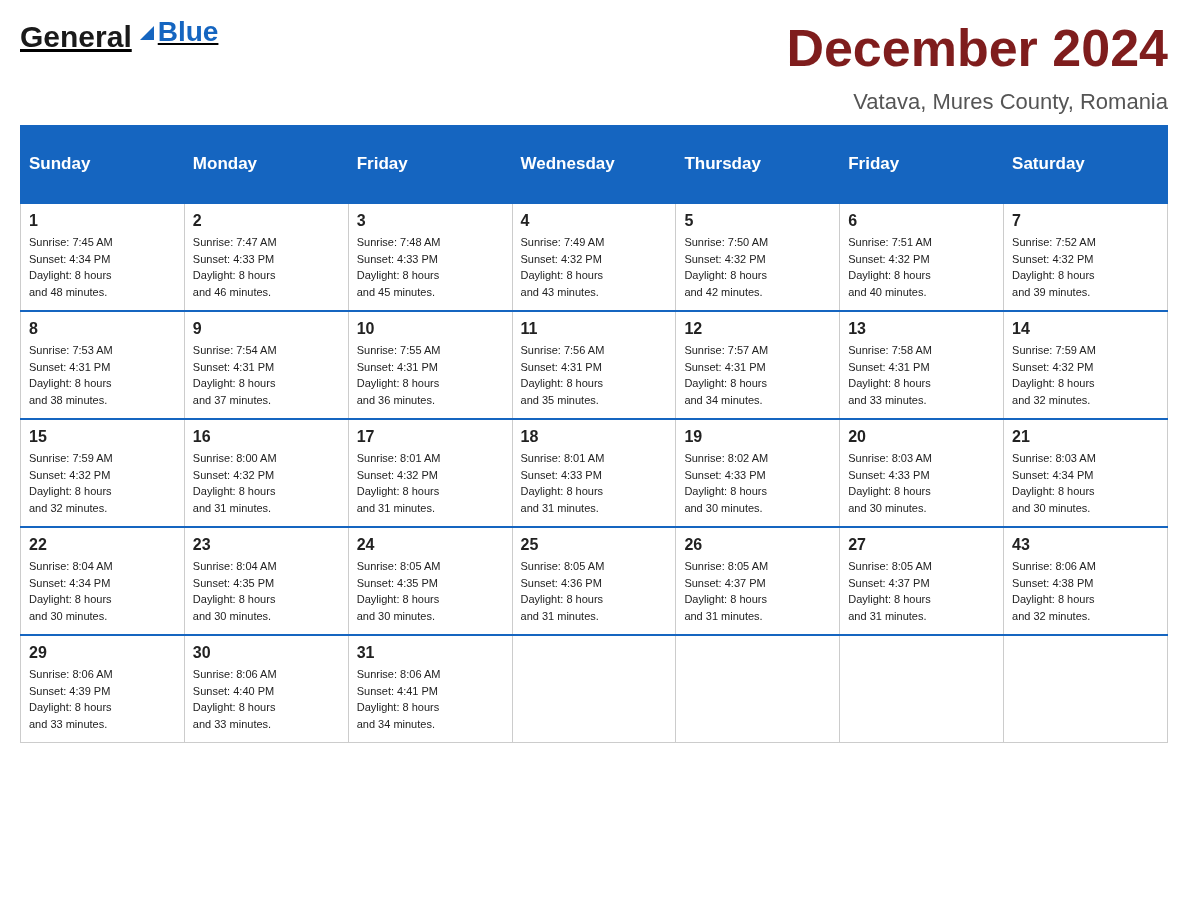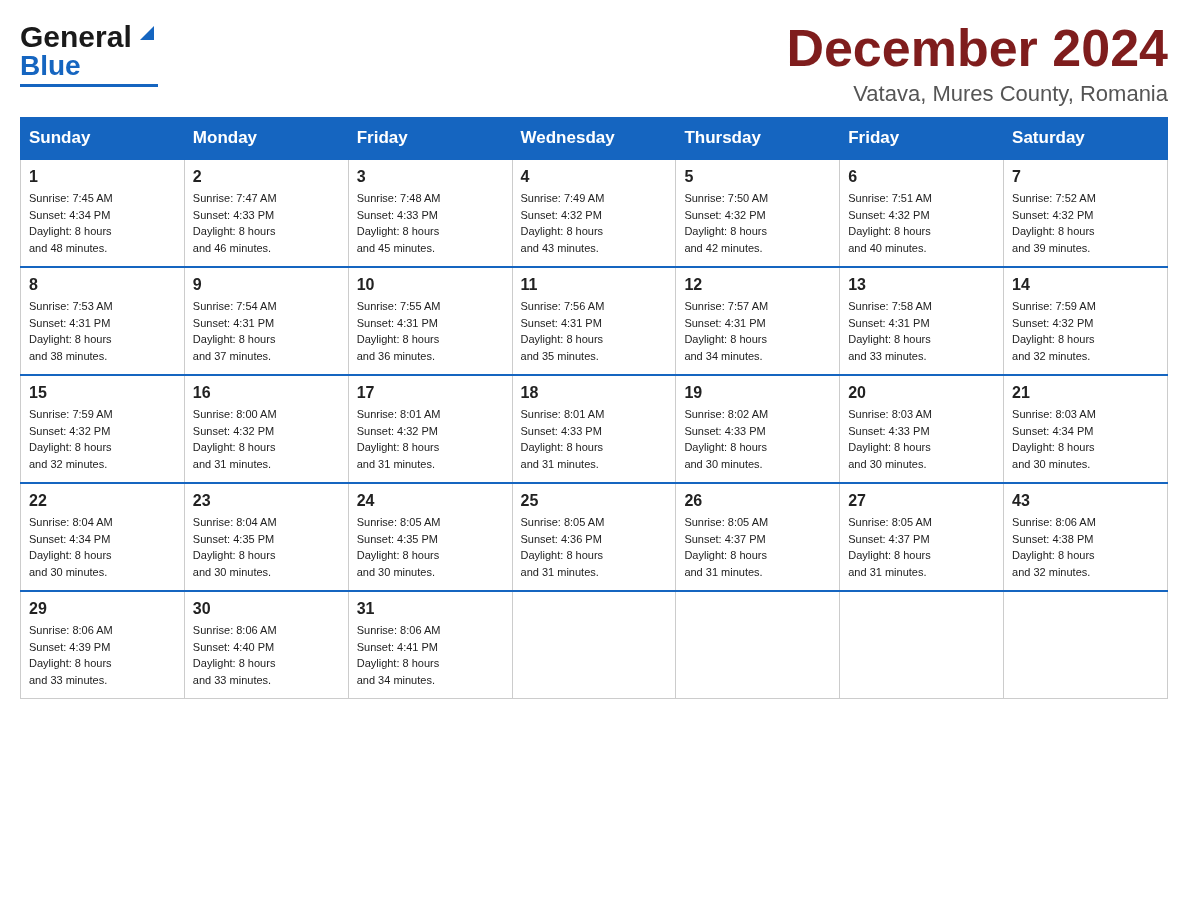--- a/index.html
+++ b/index.html
@@ -11,46 +11,47 @@
       min-height: 918px;
     }
     .header {
       display: flex;
       justify-content: space-between;
       align-items: flex-start;
       margin-bottom: 10px;
     }
     .logo {
       display: flex;
-      flex-direction: column;
+      flex-direction: row;
       align-items: flex-start;
+      text-decoration: underline;
     }
     .title-block {
       text-align: right;
     }
     .month-title {
       font-size: 52px;
       font-weight: bold;
       color: #7f1d1d;
       line-height: 1.1;
     }
     .location {
       font-size: 22px;
       color: #555;
-      margin-top: 4px;
+      margin-top: 12px;
     }
     .calendar {
       width: 100%;
       border-collapse: collapse;
       margin-top: 10px;
     }
     .calendar th {
       background: #1565c0;
       color: #fff;
-      padding: 10px 8px;
+      padding: 28px 8px;
       font-size: 17px;
       font-weight: bold;
       text-align: left;
       border: 1px solid #1565c0;
     }
     .calendar td {
       vertical-align: top;
       padding: 8px 8px 10px 8px;
       border: 1px solid #ccc;
       width: 14.28%;

